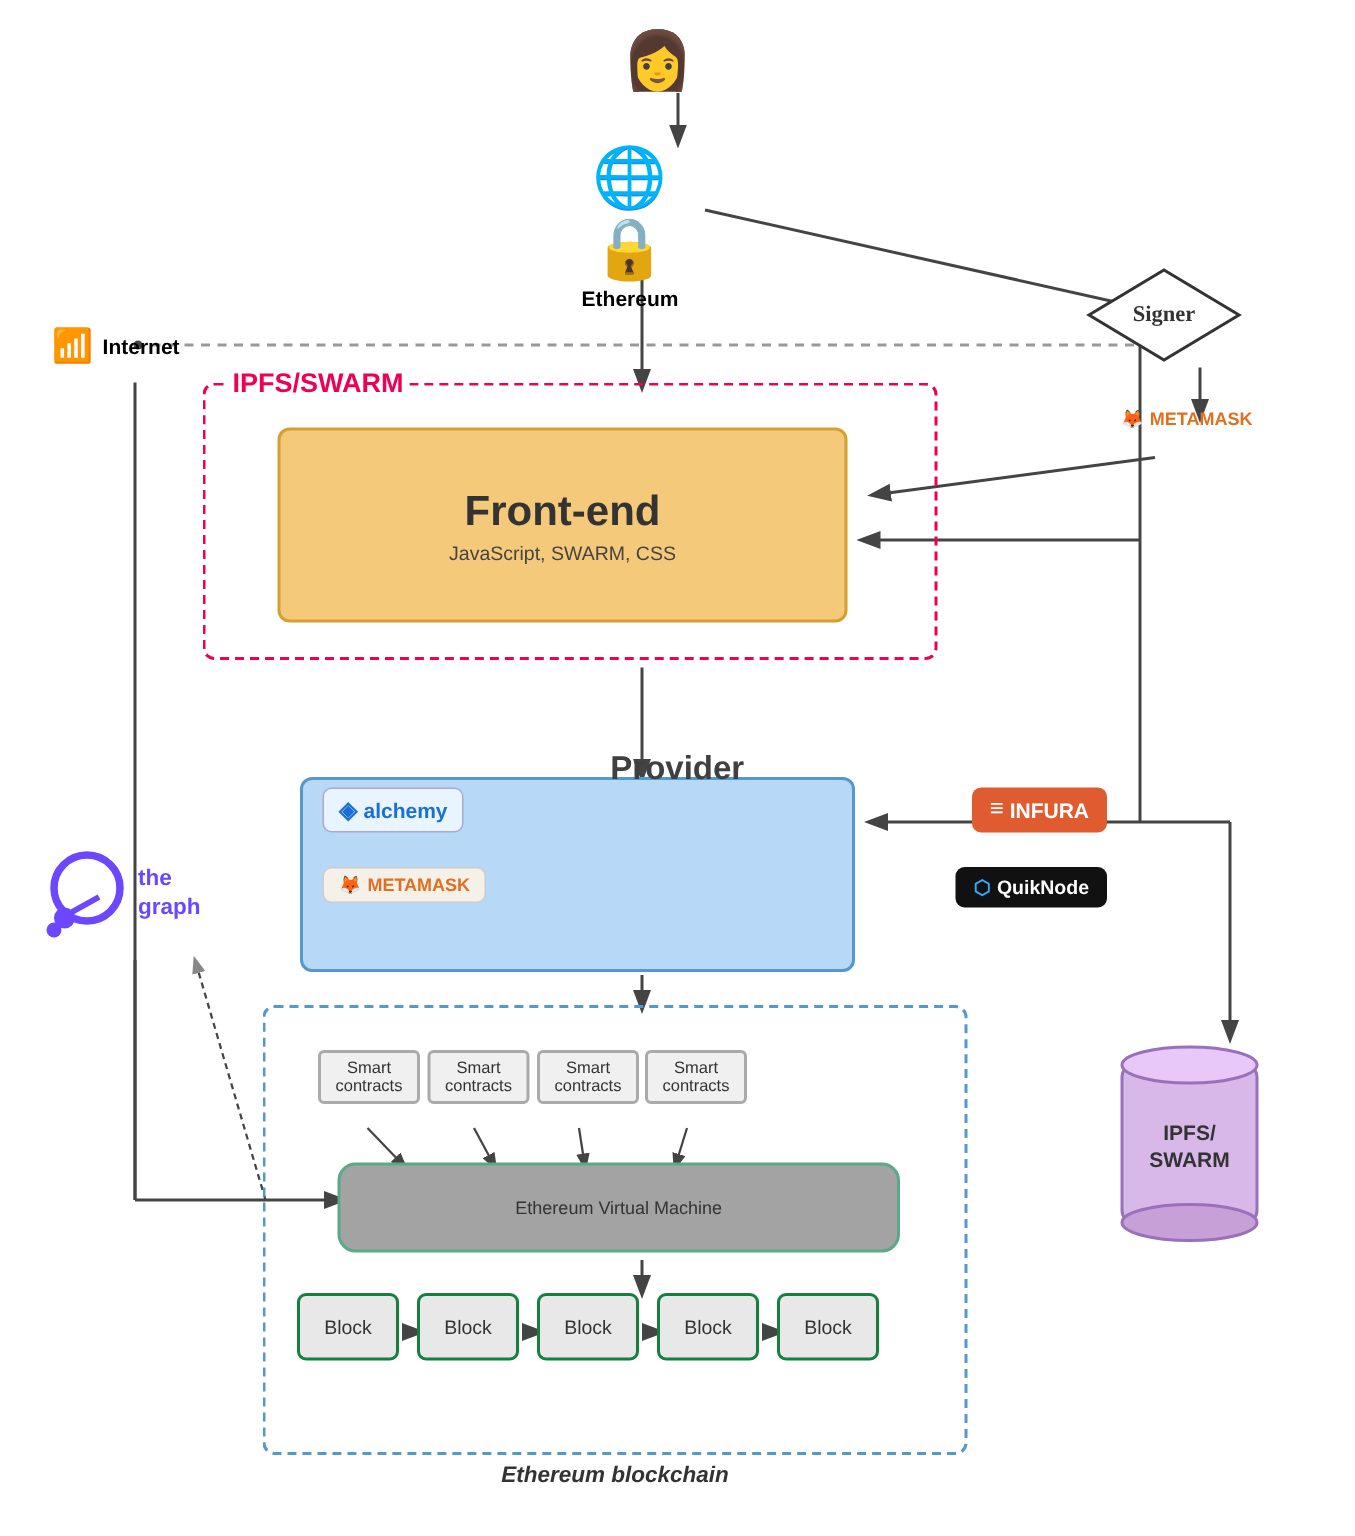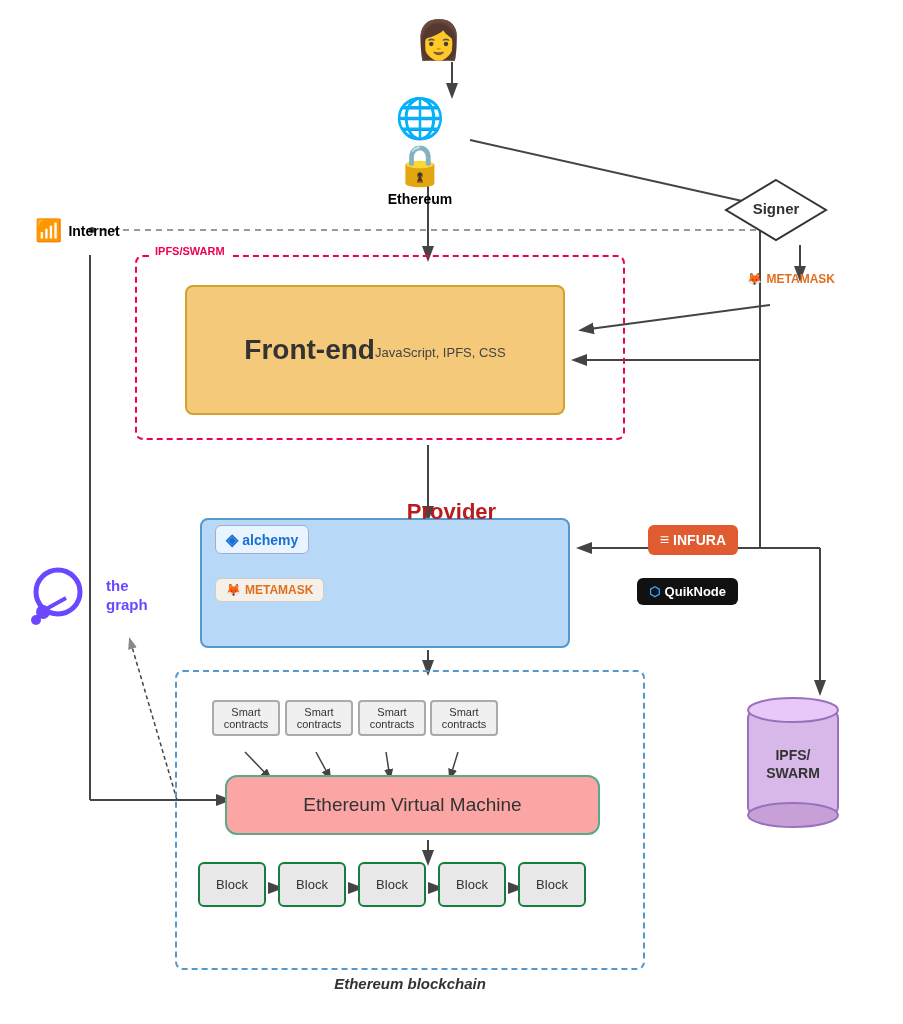--- a/index.html
+++ b/index.html
@@ -71,35 +71,35 @@
       border: 2px dashed #e05;
       border-radius: 8px;
     }
     .ipfs-swarm-title {
       position: absolute;
       top: -12px;
       left: 14px;
       background: #fff;
       padding: 0 4px;
       color: #e05;
-      font-size: 11px;
+      font-size: 18px;
       font-weight: bold;
     }
     
     .frontend-box {
       position: absolute;
       top: 285px;
       left: 185px;
       width: 380px;
       height: 130px;
       background: #f5c97a;
       border: 2px solid #d4a030;
       border-radius: 8px;
       display: flex;
-      flex-direction: row;
+      flex-direction: column;
       align-items: center;
       justify-content: center;
     }
     .frontend-title {
       font-size: 28px;
       font-weight: bold;
       color: #333;
     }
     .frontend-subtitle {
       font-size: 13px;
@@ -117,21 +117,21 @@
       border: 2px solid #5599cc;
       border-radius: 8px;
       display: flex;
       align-items: center;
       justify-content: center;
       padding: 10px;
     }
     .provider-label {
       font-size: 22px;
       font-weight: bold;
-      color: #b91c1c;
+      color: #404040;
       position: absolute;
       top: 50%;
       left: 50%;
       transform: translate(-50%, -50%);
       z-index: 2;
     }
     
     .alchemy-logo {
       position: absolute;
       top: 525px;
@@ -211,27 +211,27 @@
       color: #333;
       white-space: nowrap;
     }
     
     .evm-box {
       position: absolute;
       top: 775px;
       left: 225px;
       width: 375px;
       height: 60px;
-      background: #fca5a5;
+      background: #a3a3a3;
       border: 2px solid #5aaa88;
       border-radius: 12px;
       display: flex;
       align-items: center;
       justify-content: center;
-      font-size: 19px;
+      font-size: 12px;
       color: #333;
     }
     
     .block-box {
       position: absolute;
       background: #e8e8e8;
       border: 2px solid #15803d;
       border-radius: 6px;
       width: 68px;
       height: 45px;
@@ -257,21 +257,21 @@
       text-align: center;
       padding: 4px;
     }
     
     .thegraph-area {
       position: absolute;
       top: 560px;
       left: 28px;
       display: flex;
       align-items: center;
-      gap: 18px;
+      gap: 4px;
     }
     
     .ipfs-cylinder {
       position: absolute;
       top: 690px;
       right: 55px;
       width: 110px;
       height: 145px;
       display: flex;
       flex-direction: column;
@@ -372,39 +372,39 @@
   <div class="browser-box">
     <div class="browser-icon">🌐🔒</div>
     <div class="browser-label">Ethereum</div>
   </div>
 
   <div class="internet-area">
     <span class="wifi-icon">📶</span>
     <span class="internet-label">Internet</span>
   </div>
 
-  <div style="position:absolute; top:175px; right:72px;">
+  <div style="position:absolute; top:175px; right:72px;font-family:Liberation Serif, serif;">
     <svg width="110" height="70">
       <polygon points="55,5 105,35 55,65 5,35" fill="white" stroke="#333" stroke-width="2"></polygon>
       <text x="55" y="39" text-anchor="middle" font-size="15" font-weight="bold" fill="#333">Signer</text>
     </svg>
   </div>
 
   <div class="metamask-below-signer">
     <span>🦊</span>
     <span>METAMASK</span>
   </div>
 
   <div class="ipfs-swarm-box">
     <div class="ipfs-swarm-title">IPFS/SWARM</div>
   </div>
 
   <div class="frontend-box">
     <div class="frontend-title">Front-end</div>
-    <div class="frontend-subtitle">JavaScript, IPFS, CSS</div>
+    <div class="frontend-subtitle">JavaScript, SWARM, CSS</div>
   </div>
 
   <div class="json-rpc-label">JSON RPC</div>
 
   <div class="provider-outer">
   </div>
   <div class="provider-label">Provider</div>
 
   <div class="alchemy-logo">
     <span style="color:#1a6fd4; font-size:16px;">◈</span>

